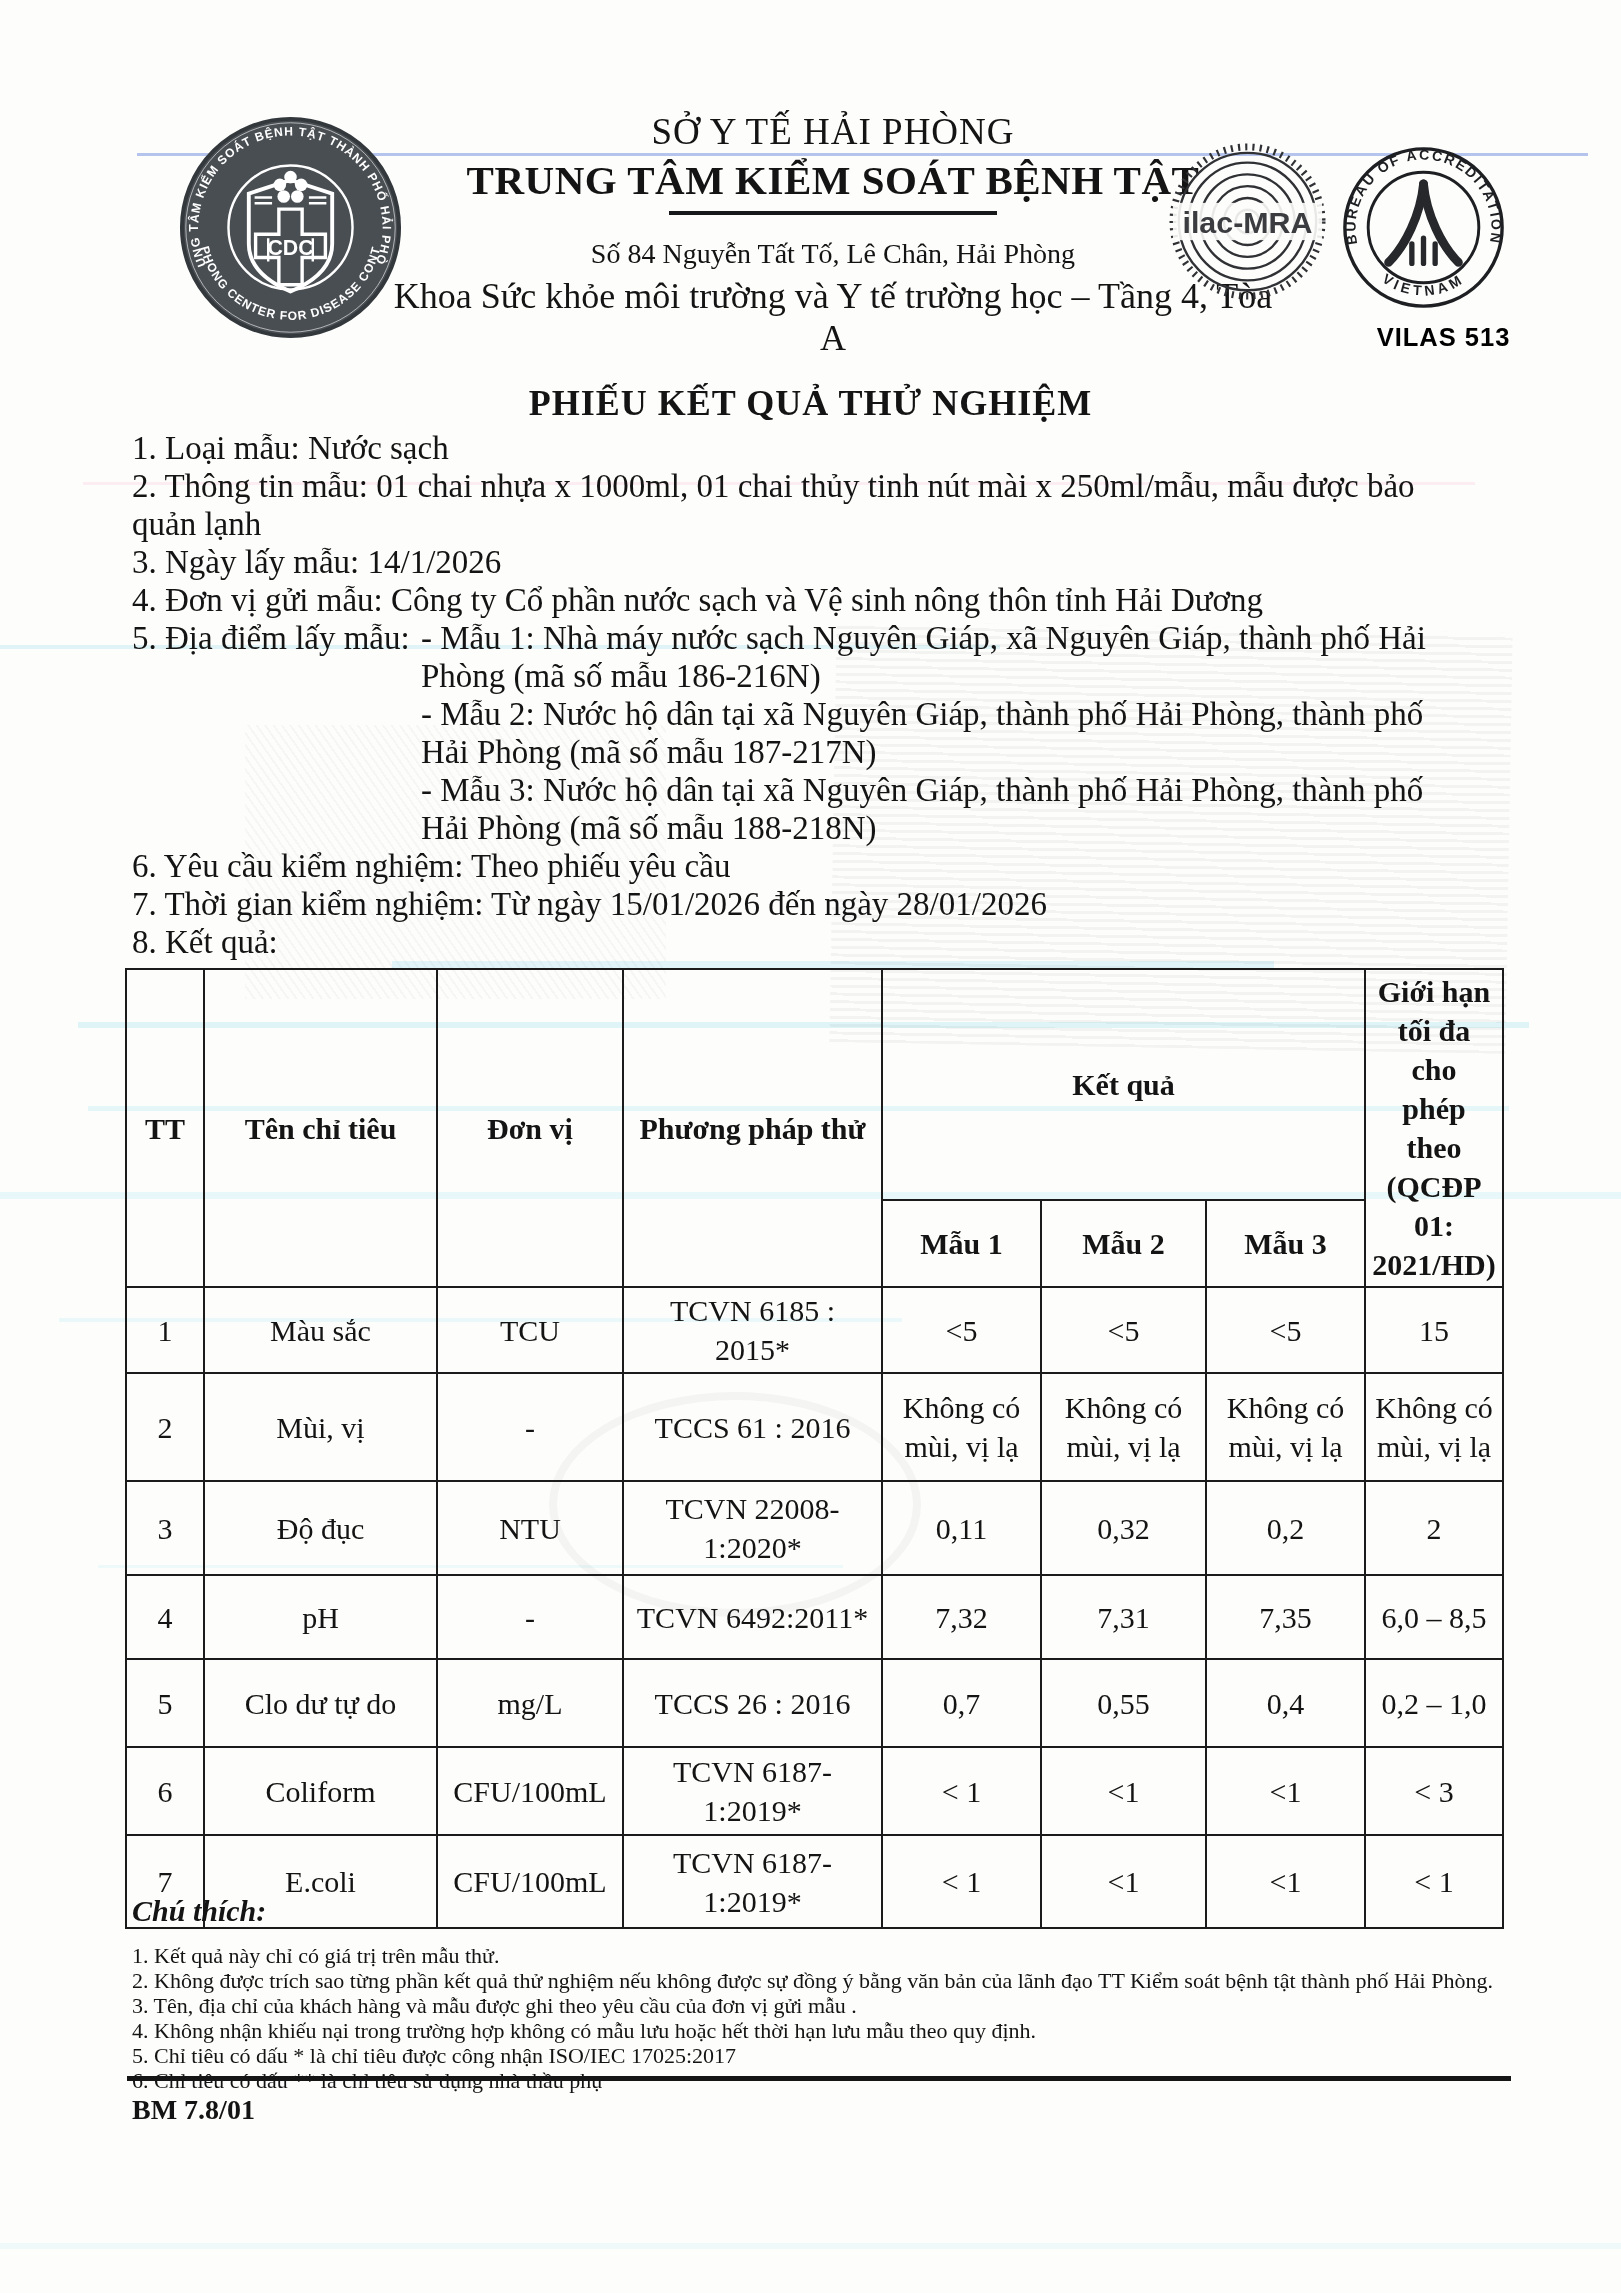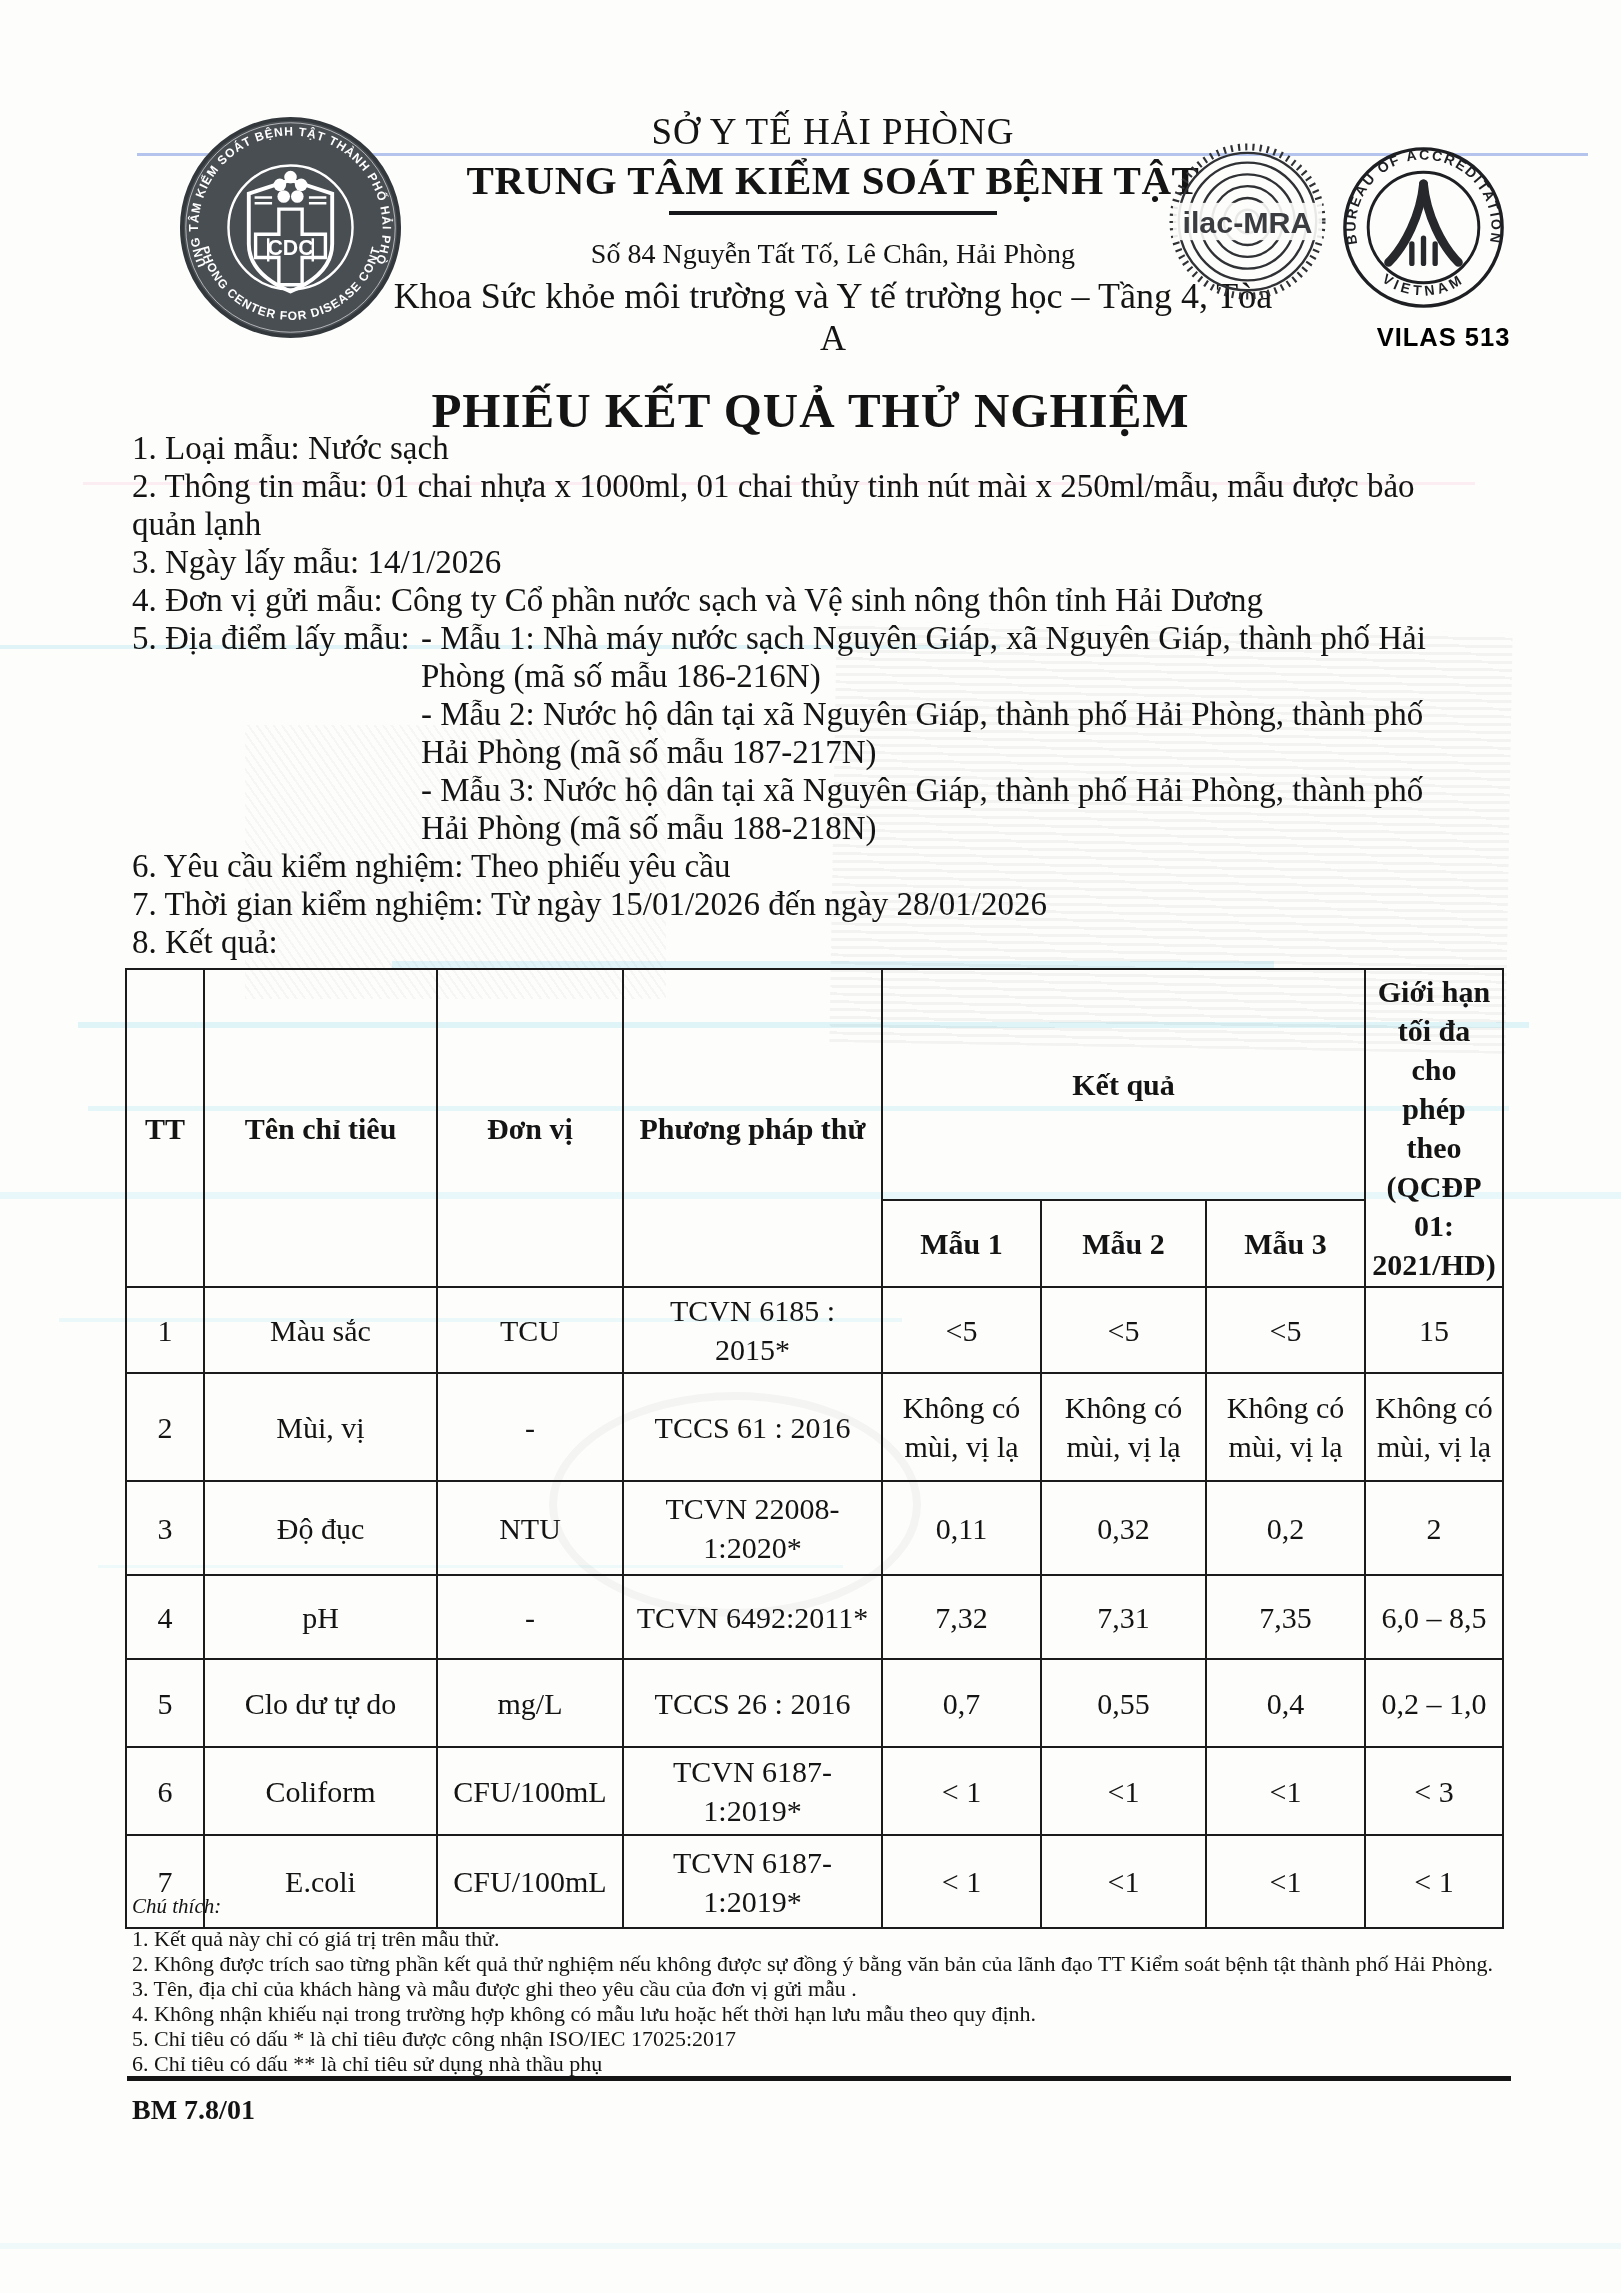--- a/index.html
+++ b/index.html
@@ -36,41 +36,41 @@
            font-family:"Liberation Sans","DejaVu Sans",sans-serif; font-weight:bold;
            font-size:25.5px; color:#000000; letter-spacing:1px; }
   .org-block { position:absolute; left:392px; top:110px; width:882px; text-align:center; }
   .org-dept { font-size:37px; letter-spacing:1px; }
   .org-name { font-size:41px; font-weight:bold; margin-top:2.9px; letter-spacing:0.5px; }
   .org-underline { width:328px; height:3.9px; background:#17181a; margin:6.9px auto 0 auto; }
   .org-addr1 { font-size:28px; margin-top:23.5px; }
   .org-addr2 { font-size:36px; margin-top:4.9px; }
   
   .doc-title { position:absolute; top:382px; left:0; width:1621px; text-align:center;
-               font-size:49px; font-weight:bold; letter-spacing:1px; }
+               font-size:36px; font-weight:bold; letter-spacing:1px; }
   .info { position:absolute; left:132px; top:429px; width:1392px;
           font-size:33px; line-height:38px; }
   .preline { white-space:pre-line; }
   .item5 { display:flex; align-items:flex-start; }
   .item5-label { flex:0 0 289px; }
   .item5-samples { flex:1; }
   
   .results { position:absolute; left:125px; top:968px; width:1377px;
              border-collapse:collapse; table-layout:fixed; }
   .results th, .results td {
     border:2px solid #1b1b1b; font-size:30px; text-align:center;
     vertical-align:middle; padding:2px 5.9px; line-height:1.3; overflow:hidden;
   }
   .results { border:2.9px solid #1b1b1b; }
   .results th { font-weight:bold; }
   .th-limit { font-size:28px; line-height:1.2; }
   .td-name { text-align:left; padding-left:11.8px; }
   
   .notes { position:absolute; left:132px; top:1894px; width:1392px; }
-  .notes-title { font-size:21px; font-weight:normal; font-style:italic; margin-bottom:7px; }
+  .notes-title { font-size:30px; font-weight:bold; font-style:italic; margin-bottom:15px; }
   .note-item { font-size:22px; line-height:25px; }
   .footer-rule { position:absolute; left:127px; top:2076px; width:1384px; height:4.9px; background:#151515; }
   .form-code { position:absolute; left:132px; top:2094px; font-size:28px; font-weight:bold; }
   svg text { font-family:"Liberation Sans","DejaVu Sans",sans-serif; }
 </style>
 </head>
 <body>
 
 <div class="page">
 

